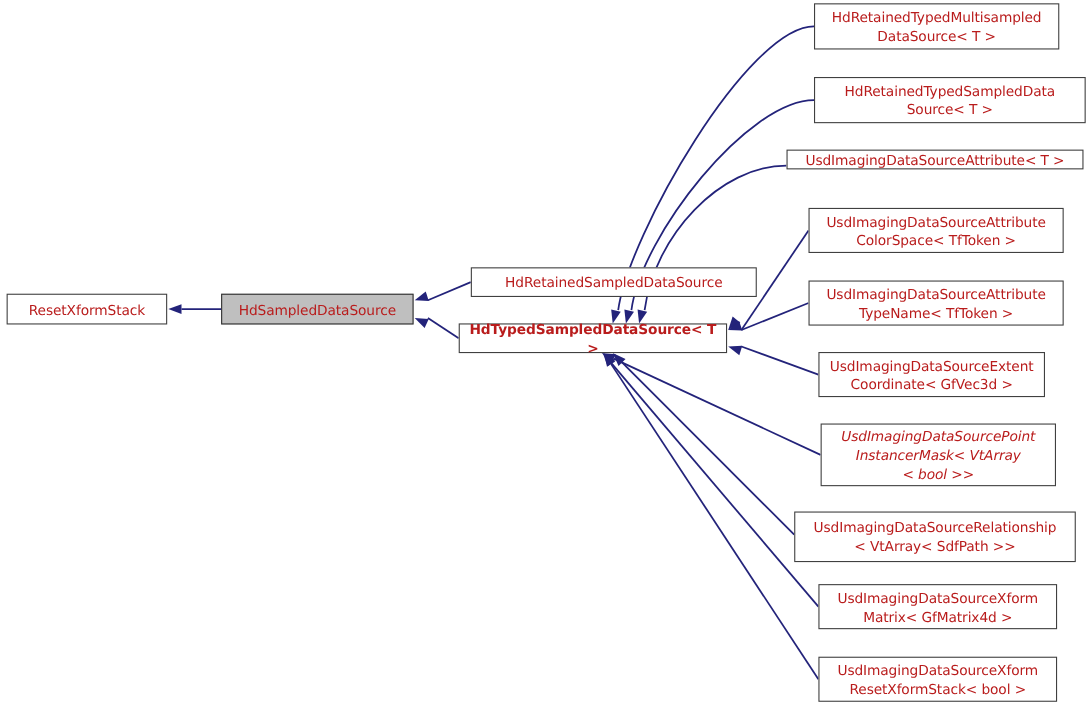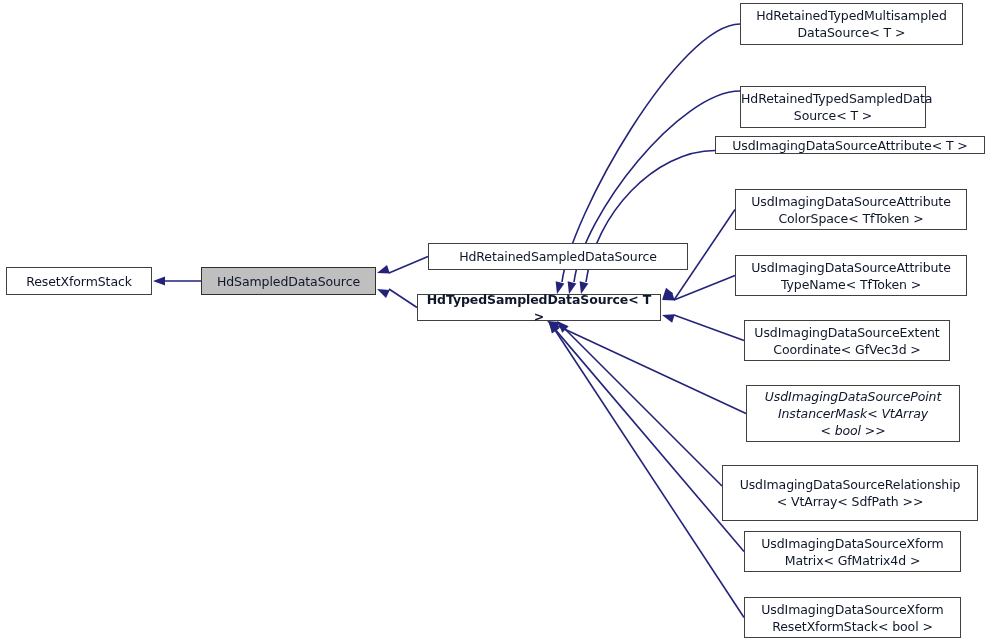--- a/index.html
+++ b/index.html
@@ -23,21 +23,21 @@
     top: 0;
     width: 992px;
     height: 643px;
     pointer-events: none;
   }
   .node {
     position: absolute;
     box-sizing: border-box;
     border: 1px solid #404040;
     background: #ffffff;
-    color: #0f172a;
+    color: #b91c1c;
     display: flex;
     align-items: center;
     justify-content: center;
     text-align: center;
     font-size: 12.5px;
     line-height: 17px;
     letter-spacing: -0.1px;
     white-space: pre-line;
     z-index: 2;
   }
@@ -90,33 +90,33 @@
       </g>
   </svg>
 
   <div id="nodes-layer">
       <div class="node" style="left: 6px; top: 267px; width: 146px; height: 28px;"><span class="label">ResetXformStack</span></div>
       <div class="node highlight" style="left: 201px; top: 267px; width: 175px; height: 28px;"><span class="label">HdSampledDataSource</span></div>
       <div class="node" style="left: 428px; top: 243px; width: 260px; height: 27px;"><span class="label">HdRetainedSampledDataSource</span></div>
       <div class="node" style="left: 417px; top: 294px; width: 244px; height: 27px; font-weight: bold;"><span class="label">HdTypedSampledDataSource&lt; T &gt;</span></div>
       <div class="node" style="left: 740px; top: 3px; width: 223px; height: 42px;"><span class="label">HdRetainedTypedMultisampled
 DataSource&lt; T &gt;</span></div>
-      <div class="node" style="left: 740px; top: 70px; width: 186px; height: 42px; margin-top: 16px;"><span class="label">HdRetainedTypedSampledData
+      <div class="node" style="left: 740px; top: 70px; width: 247px; height: 42px;"><span class="label">HdRetainedTypedSampledData
 Source&lt; T &gt;</span></div>
       <div class="node" style="left: 715px; top: 136px; width: 270px; height: 18px;"><span class="label">UsdImagingDataSourceAttribute&lt; T &gt;</span></div>
       <div class="node" style="left: 735px; top: 189px; width: 232px; height: 41px;"><span class="label">UsdImagingDataSourceAttribute
 ColorSpace&lt; TfToken &gt;</span></div>
       <div class="node" style="left: 735px; top: 255px; width: 232px; height: 41px;"><span class="label">UsdImagingDataSourceAttribute
 TypeName&lt; TfToken &gt;</span></div>
       <div class="node" style="left: 744px; top: 320px; width: 206px; height: 41px;"><span class="label">UsdImagingDataSourceExtent
 Coordinate&lt; GfVec3d &gt;</span></div>
       <div class="node" style="left: 746px; top: 385px; width: 214px; height: 57px; font-style: italic;"><span class="label">UsdImagingDataSourcePoint
 InstancerMask&lt; VtArray
 &lt; bool &gt;&gt;</span></div>
-      <div class="node" style="left: 722px; top: 465px; width: 256px; height: 56px;"><span class="label">UsdImagingDataSourceRelationship
+      <div class="node" style="left: 722px; top: 465px; width: 256px; height: 46px;"><span class="label">UsdImagingDataSourceRelationship
 &lt; VtArray&lt; SdfPath &gt;&gt;</span></div>
       <div class="node" style="left: 744px; top: 531px; width: 217px; height: 41px;"><span class="label">UsdImagingDataSourceXform
 Matrix&lt; GfMatrix4d &gt;</span></div>
       <div class="node" style="left: 744px; top: 597px; width: 217px; height: 41px;"><span class="label">UsdImagingDataSourceXform
 ResetXformStack&lt; bool &gt;</span></div>
     </div>
 
 </div>
 
 </body></html>

